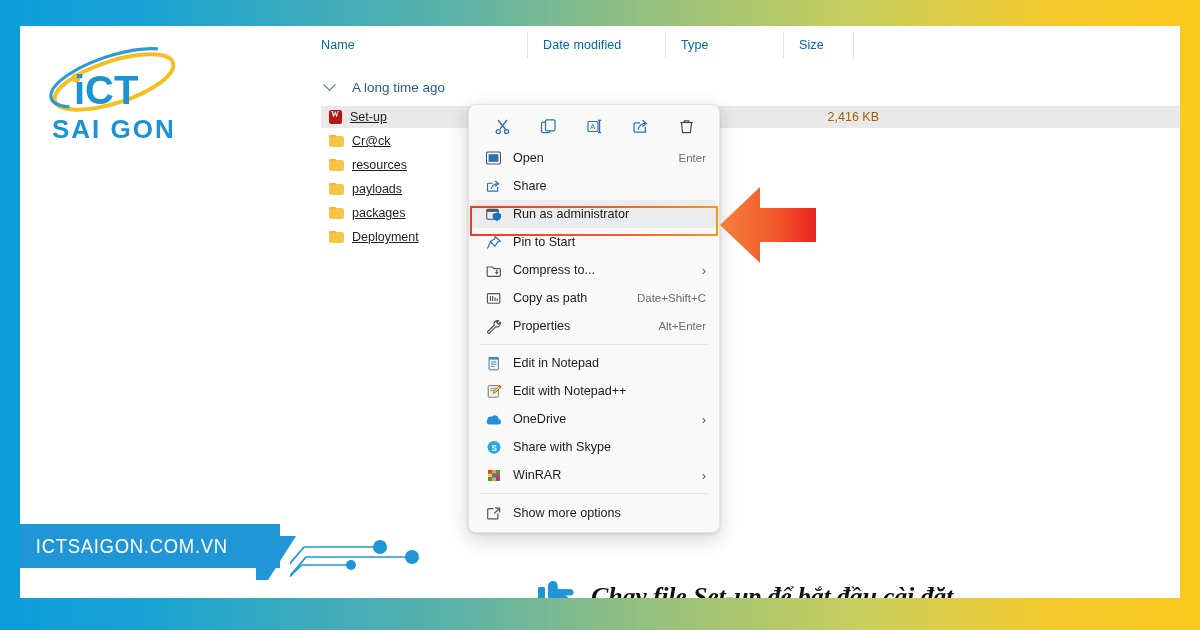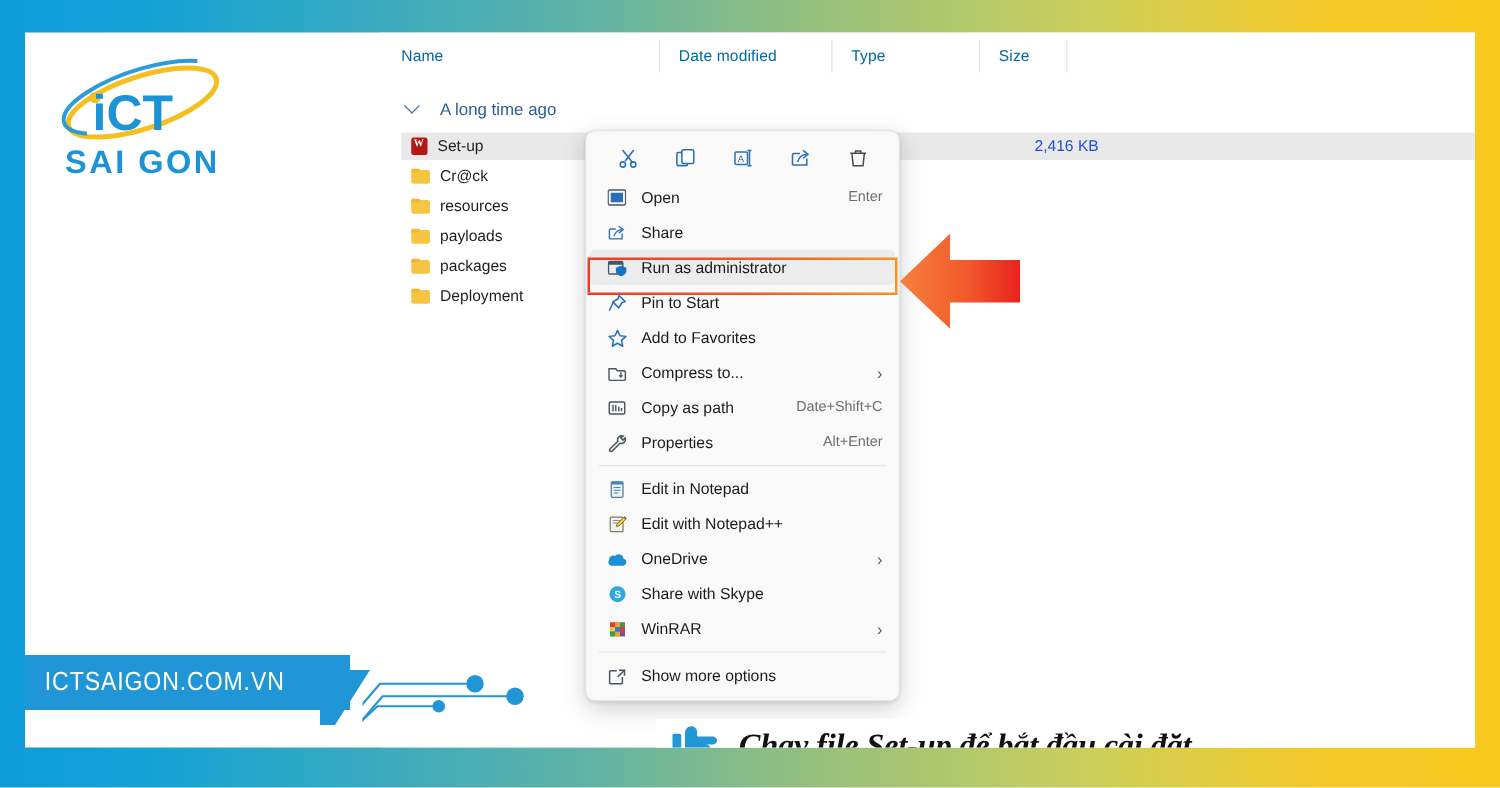--- a/index.html
+++ b/index.html
@@ -39,23 +39,23 @@
     position:absolute; left:20px; top:54px; font-size:13.5px; color:#2b5d93;
     display:flex; align-items:center; gap:18px;
   }
   .chev{ display:inline-block; width:9px; height:9px; border-right:1.4px solid #3a6ea5; border-bottom:1.4px solid #3a6ea5; transform:rotate(45deg) translate(-2px,-2px); }
 
   .file-row{
     position:absolute; left:16px; right:0; height:22px;
     display:flex; align-items:center; font-size:12.5px; color:#1d1f22;
   }
   .file-row.selected{ background:#e9e9e9; }
-  .fname{ display:flex; align-items:center; gap:8px; width:280px; padding-left:8px;}
+  .fname{ display:flex; align-items:center; gap:8px; width:280px; padding-left:8px;text-decoration:underline;}
   .ftype{ position:absolute; left:378px; color:#2e3135; }
-  .fsize{ position:absolute; left:498px; width:60px; text-align:right; color:#1d4ed8;}
+  .fsize{ position:absolute; left:498px; width:60px; text-align:right; color:#a16207;}
 
   .ico-folder{ width:15px; height:12px; position:relative; flex:0 0 auto;}
   .ico-folder:before{content:"";position:absolute;left:0;top:1px;width:15px;height:11px;background:#f7c544;border-radius:1px 2px 2px 2px;}
   .ico-folder:after{content:"";position:absolute;left:0;top:0px;width:7px;height:3px;background:#f0b92e;border-radius:1px 1px 0 0;}
   .ico-app{ width:13px; height:14px; background:#b51717; border-radius:2px; flex:0 0 auto; position:relative;}
   .ico-app:after{content:"W";position:absolute;left:2px;top:0px;font-size:8px;color:#fff;font-weight:bold;font-family:"Liberation Serif",serif;}
 
   
   #ctxmenu{
     position:absolute; left:448px; top:78px; width:252px;
@@ -302,28 +302,20 @@
     <div class="mi">
       <span class="mi-ico">
         <svg width="16" height="15" viewBox="0 0 16 15" fill="none" stroke="#2b6fb5" stroke-width="1.2" stroke-linejoin="round">
           <path d="M9.2 1.4 L14.2 6.3 L11.6 7 L9 11.3 L4.2 6.5 L8.5 4 Z"></path>
           <line x1="4.6" y1="6.9" x2="1.4" y2="13.6"></line>
         </svg>
       </span>
       <span class="mi-lbl">Pin to Start</span>
     </div>
 
-    <div class="mi">
-      <span class="mi-ico">
-        <svg width="16" height="15" viewBox="0 0 16 15" fill="none" stroke="#2b6fb5" stroke-width="1.2" stroke-linejoin="round">
-          <polygon points="8,1.3 10,5.6 14.7,6.1 11.2,9.3 12.2,14 8,11.6 3.8,14 4.8,9.3 1.3,6.1 6,5.6"></polygon>
-        </svg>
-      </span>
-      <span class="mi-lbl">Add to Favorites</span>
-    </div>
 
     <div class="mi">
       <span class="mi-ico">
         <svg width="16" height="15" viewBox="0 0 16 15" fill="none" stroke="#4a5560" stroke-width="1.15">
           <path d="M1.2 4 h5.4 l1.2 1.6 h5.6 a0.9 0.9 0 0 1 0.9 0.9 V12.4 a0.9 0.9 0 0 1 -0.9 0.9 H2.1 a0.9 0.9 0 0 1 -0.9 -0.9 Z"></path>
           <line x1="10.7" y1="6.8" x2="10.7" y2="10.4"></line>
           <polyline points="9.4,9.2 10.7,10.6 12,9.2"></polyline>
         </svg>
       </span>
       <span class="mi-lbl">Compress to...</span>

